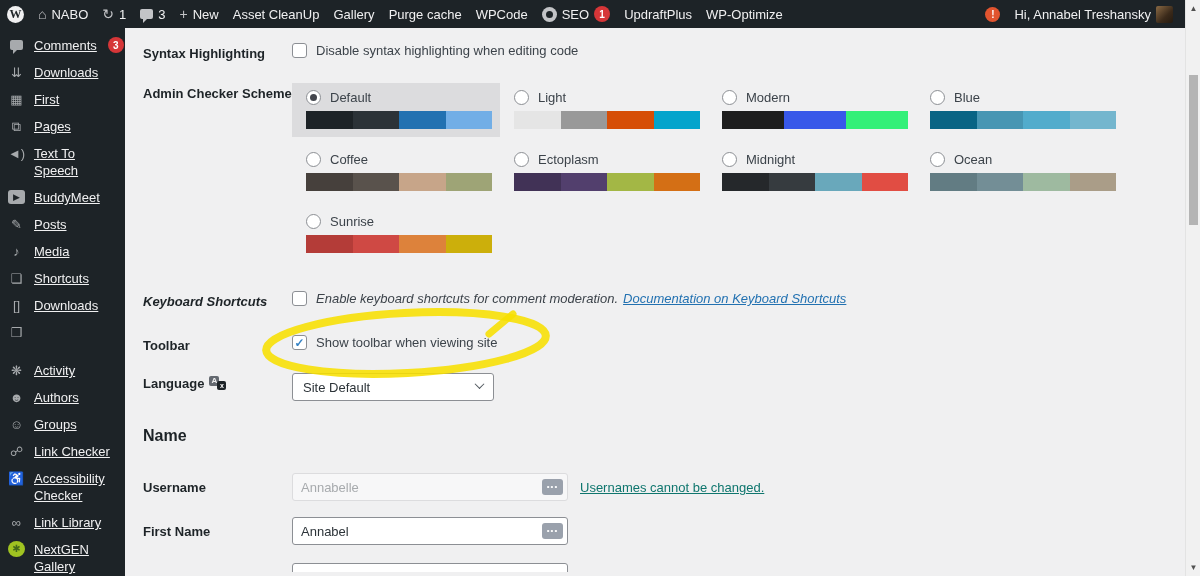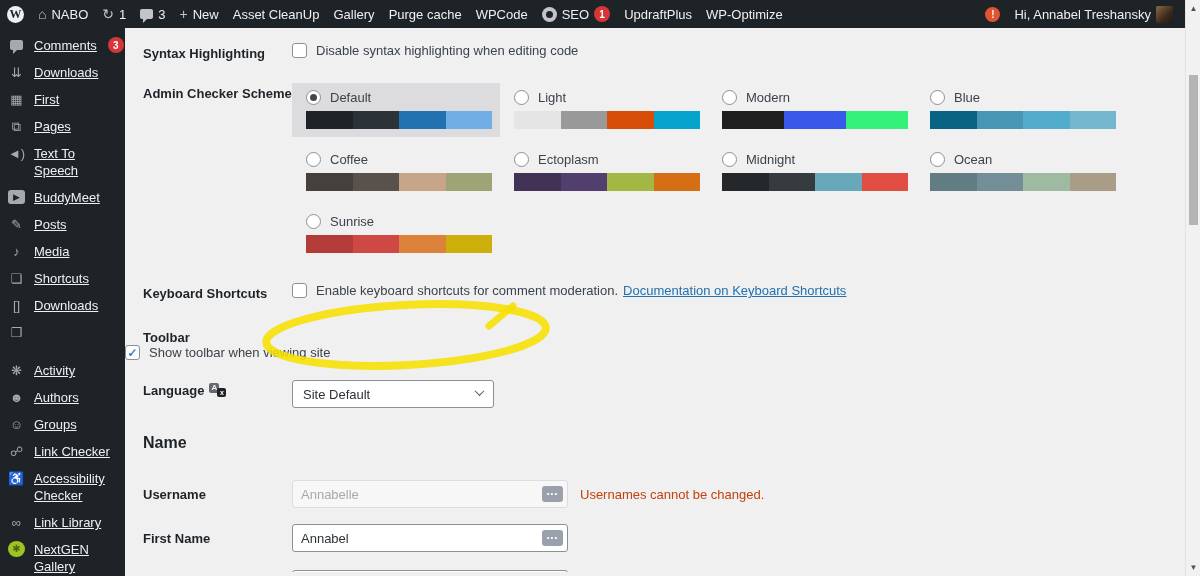--- a/index.html
+++ b/index.html
@@ -61,37 +61,37 @@
 
   .cb { width:15px; height:15px; border:1px solid #8c8f94; border-radius:3px; background:#fff; flex:none;
     display:inline-flex; align-items:center; justify-content:center; margin-right:9px; cursor:pointer; }
   .cb.checked::after { content:"✓"; color:#3582c4; font-size:12px; font-weight:bold; line-height:1; }
   .radio { width:15px; height:15px; border:1px solid #8c8f94; border-radius:50%; background:#fff; flex:none;
     display:inline-flex; align-items:center; justify-content:center; cursor:pointer; }
   .radio.checked::after { content:""; width:7px; height:7px; border-radius:50%; background:#43464d; }
 
   .row-syntax   { margin-top:15px; }
   .row-colour   { margin-top:22px; }
-  .row-keyboard { margin-top:22px; }
-  .row-toolbar  { margin-top:26px; position:relative;flex-direction:column; }
+  .row-keyboard { margin-top:30px;font-style:italic; }
+  .row-toolbar  { margin-top:26px; position:relative; }
   .row-language { margin-top:20px; }
   .row-username { margin-top:28px; }
   .row-first    { margin-top:16px; }
   .row-last     { margin-top:18px; }
   .name-h { margin:26px 0 0 18px; font-size:16px; font-weight:bold; color:#1d2327; }
 
   .schemes { display:grid; grid-template-columns:repeat(4,208px); gap:8px 0; }
   .scheme { padding:7px 8px 8px 14px; cursor:pointer; }
   .scheme.selected { background:#dcdcde; }
   .scheme-head { display:flex; align-items:center; gap:9px; margin-bottom:6px; font-size:13px; color:#3c434a; }
   .swatches { display:flex; height:18px; width:186px; }
   .sw { flex:1; }
 
   .doclink { color:#2271b1; text-decoration:underline; cursor:pointer; }
-  .note { color:#c2410c; margin-left:12px; }
+  .note { color:#0f766e; margin-left:12px;text-decoration:underline; }
 
   .inp { position:relative; width:276px; }
   .inp input { width:100%; height:28px; border:1px solid #8c8f94; border-radius:3px; padding:0 32px 0 8px;
     font-size:13px; color:#2c3338; background:#fff; font-family:inherit; }
   .inp input:disabled { background:#f7f7f8; border-color:#dcdcde; color:#a7aaad; }
   .pm-ico { position:absolute; right:5px; top:50%; transform:translateY(-50%); width:21px; height:16px;
     background:#9aa1ac; border-radius:3px; color:#fff; display:flex; align-items:center; justify-content:center; cursor:pointer; }
   .pm-ico::after { content:"•••"; font-size:8px; letter-spacing:1px; line-height:1; }
 
   .sel { width:202px; height:28px; border:1px solid #8c8f94; border-radius:3px; background:#fff;

